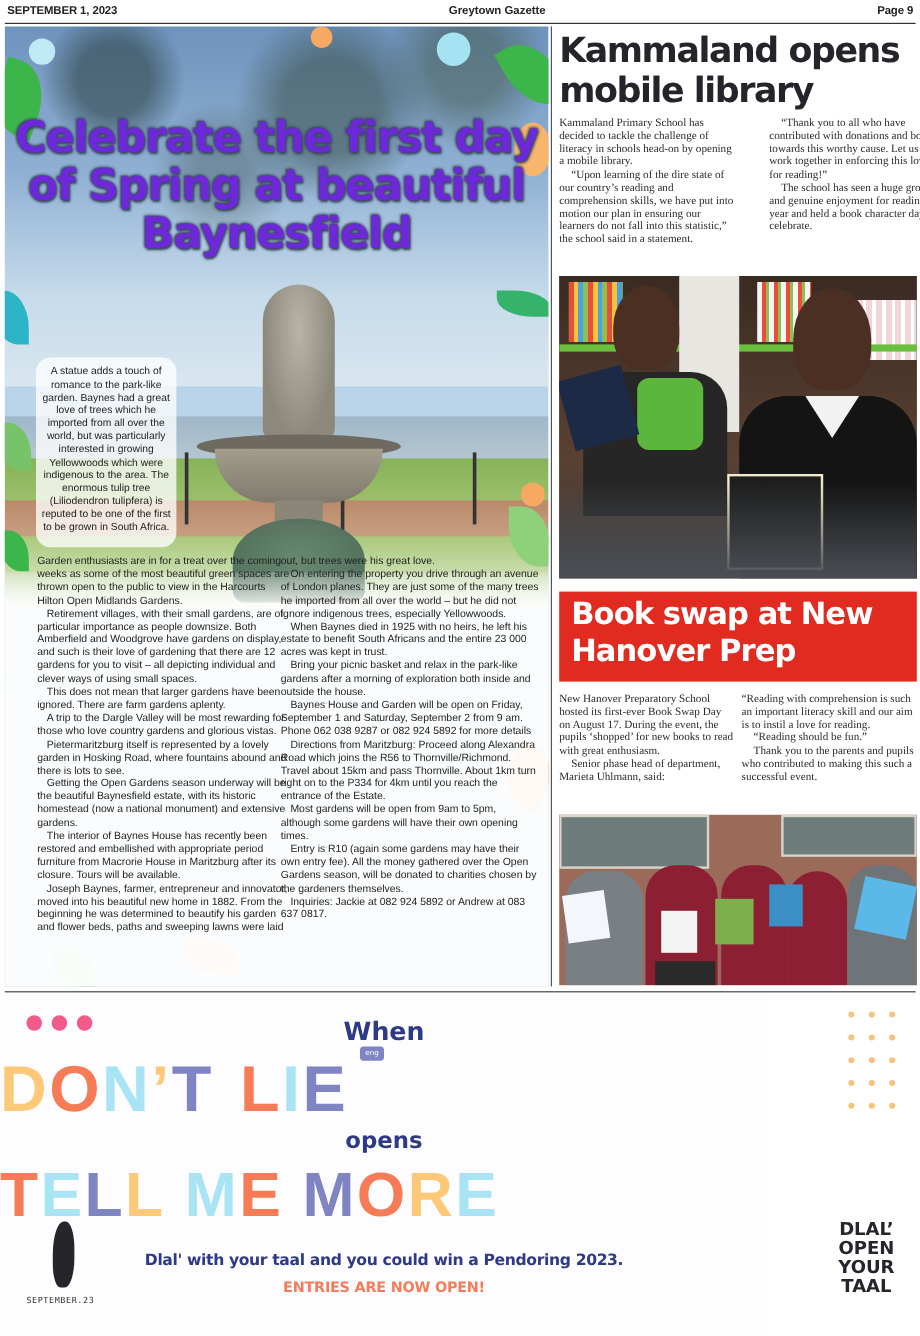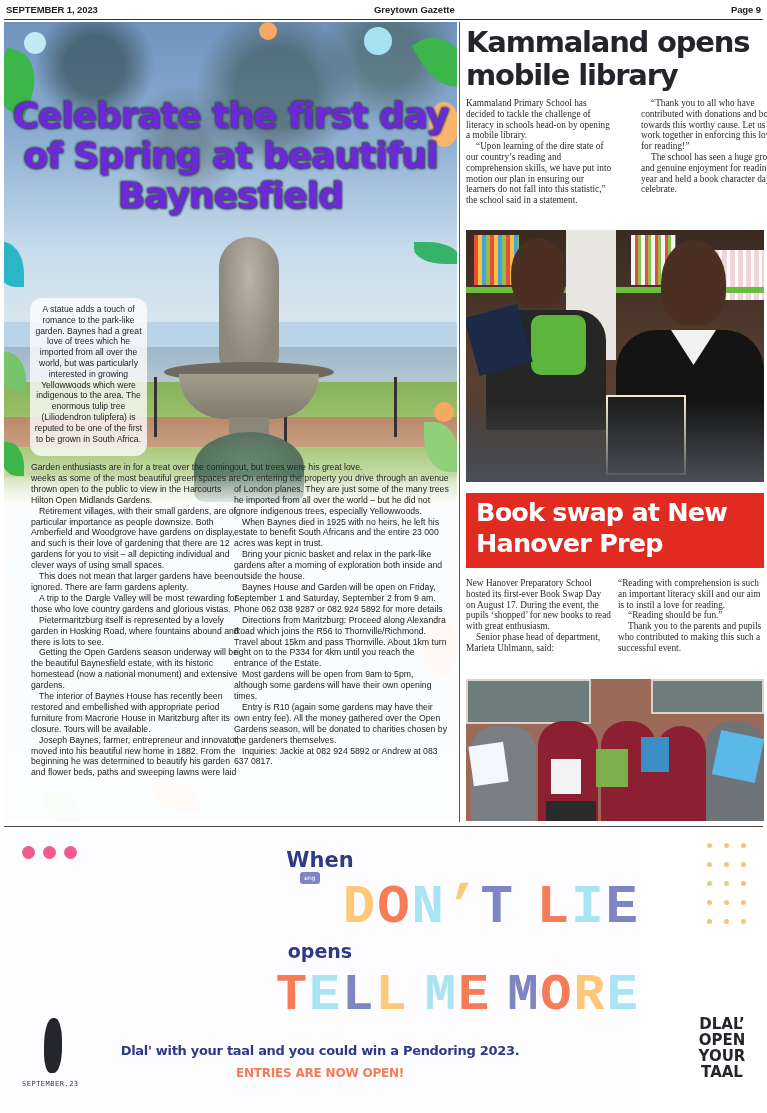--- a/index.html
+++ b/index.html
@@ -69,21 +69,21 @@
   .girl { position: absolute; bottom: 0; }
 
   .divider-h { position: absolute; left: 4px; right: 4px; top: 826px; height: 1px; background: #444; }
 
   
   .ad { position: absolute; left: 0; top: 828px; width: 640px; height: 285px; background: #fdfdff; }
   .dot-pink { position: absolute; top: 18px; width: 13px; height: 13px; border-radius: 50%; background: #f15b8a; }
   .dot-gold { position: absolute; width: 5px; height: 5px; border-radius: 50%; background: #f7c27a; }
   .ad-when { position: absolute; left: 0; right: 0; top: 20px; text-align: center; font-family: "DejaVu Sans", sans-serif; font-weight: bold; font-size: 21px; color: #2e3a86; }
   .ad-means { position: absolute; left: 0; right: 0; top: 112px; text-align: center; font-family: "DejaVu Sans", sans-serif; font-weight: bold; font-size: 19px; color: #2e3a86; }
-  .bigline { position: absolute; left: 0; right: 0; text-align: right; font-family: Liberation Mono, monospace; font-weight: bold; letter-spacing: 2px; }
+  .bigline { position: absolute; left: 0; right: 0; text-align: left; font-family: Liberation Sans, sans-serif; font-weight: bold; letter-spacing: 2px; }
   .bigline span { display: inline-block; }
   .dontlie { top: 50px; font-size: 54px; line-height: 60px; }
   .tellmemore { top: 138px; font-size: 52px; line-height: 60px; }
   .ad-tagline { position: absolute; left: 0; right: 0; top: 215px; text-align: center; font-family: "DejaVu Sans", sans-serif; font-weight: bold; font-size: 13px; color: #2e3a86; letter-spacing: -0.3px; }
   .ad-cta { position: absolute; left: 0; right: 0; top: 238px; text-align: center; font-family: "DejaVu Sans", sans-serif; font-weight: bold; font-size: 12px; color: #f57c57; letter-spacing: -0.2px; }
   .pendoring-logo { position: absolute; left: 44px; top: 190px; width: 18px; height: 55px; background: #24262c; border-radius: 50% 40% 45% 35%; }
   .pendoring-label { position: absolute; left: 22px; top: 252px; font-family: "DejaVu Sans Mono", monospace; font-size: 7px; color: #333; letter-spacing: 0.5px; }
   .dlal-logo { position: absolute; left: 692px; top: 188px; width: 60px; text-align: center; font-family: "DejaVu Sans", sans-serif; font-weight: bold; font-size: 15px; line-height: 16px; color: #24262c; }
 </style>
 </head>

